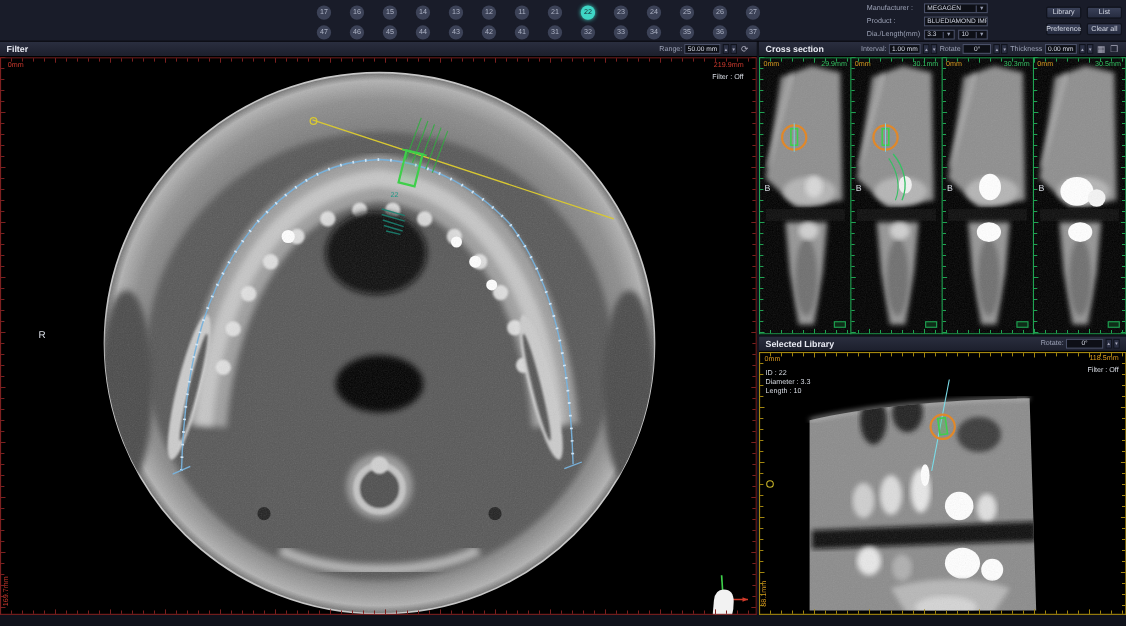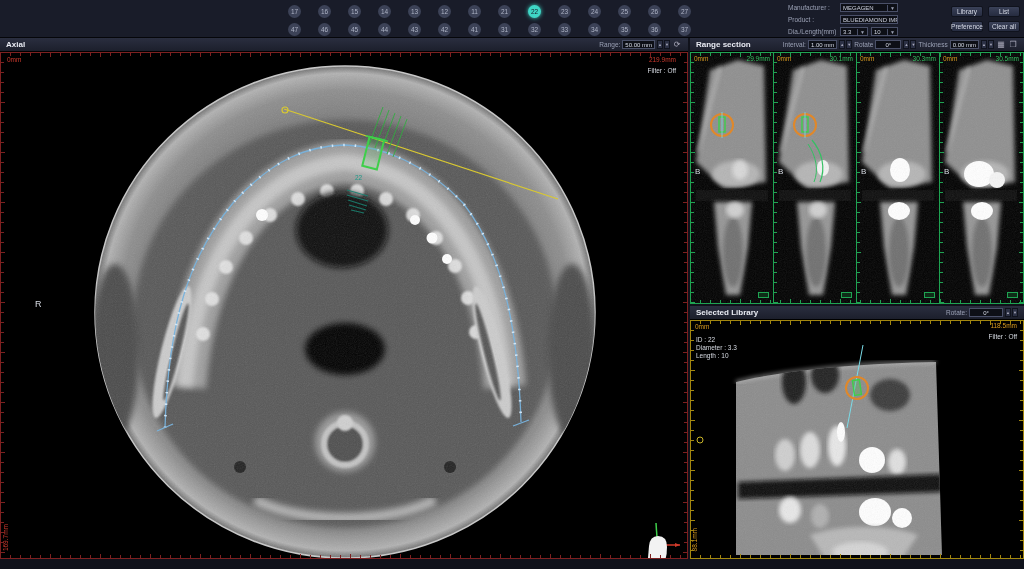--- a/index.html
+++ b/index.html
@@ -141,21 +141,21 @@
     <div class="btncol">
       <div class="tbtn">Library</div>
       <div class="tbtn">List</div>
       <div class="tbtn">Preference</div>
       <div class="tbtn">Clear all</div>
     </div>
   </div>
 
   <div class="panel axial" style="left:0;top:38px;width:688px;height:521px;">
     <div class="phead">
-      <span>Axial</span>
+      <span>Filter</span>
       <span class="spacer"></span>
       <div class="hctl">
         <span>Range:</span>
         <div class="vbox">
             <span>50.00 mm</span>
           </div>
         <div class="spin">
             <span>▲</span>
             <span>▼</span>
           </div>
@@ -276,21 +276,21 @@
 
       <div class="ruler rh top" style="left:0;top:0;width:688px;"></div>
       <div class="ruler rh bot" style="left:0;bottom:0;width:688px;"></div>
       <div class="ruler rv lft" style="left:0;top:0;height:507px;"></div>
       <div class="ruler rv rgt" style="right:0;top:0;height:507px;"></div>
     </div>
   </div>
 
   <div class="panel cross" style="left:690px;top:38px;width:334px;height:266px;">
     <div class="phead">
-      <span>Range section</span>
+      <span>Cross section</span>
       <span class="spacer"></span>
       <div class="hctl">
         <span>Interval:</span>
         <div class="vbox">
             <span>1.00 mm</span>
           </div>
         <div class="spin">
             <span>▲</span>
             <span>▼</span>
           </div>

